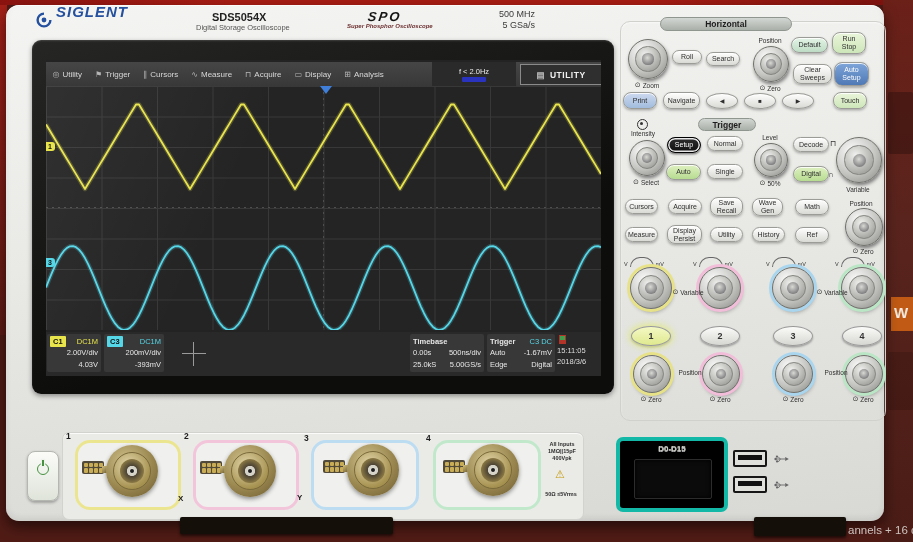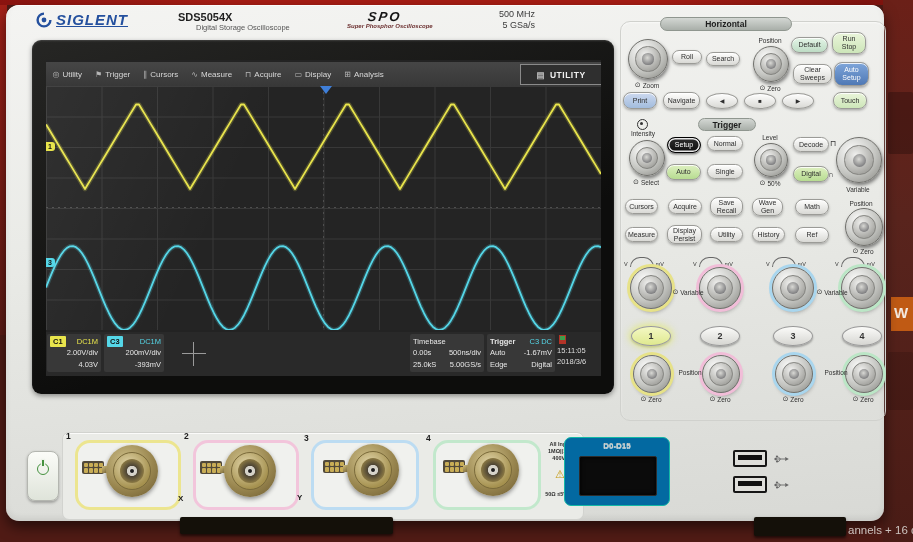--- a/index.html
+++ b/index.html
@@ -125,21 +125,21 @@
           box-shadow:0 2px 4px rgba(20,20,20,.45);}
   .barrel .m1{position:absolute;inset:7px;border-radius:50%;border:1px solid #7a6a3a;
           background:radial-gradient(circle at 40% 35%,#e4d8ae,#a5914f 72%);}
   .barrel .m2{position:absolute;inset:14px;border-radius:50%;
           background:radial-gradient(circle,#4a4234 30%,#8a7843 70%,#b5a266);}
   .barrel .pin{position:absolute;left:50%;top:50%;width:10px;height:10px;margin:-5px;border-radius:50%;
           background:#e8e6e0;box-shadow:inset 0 0 0 2.5px #d5d2c8;}
   .barrel .pin:after{content:"";position:absolute;inset:3px;border-radius:50%;background:#1e1e1e;}
   .allinp{position:absolute;font-size:5.5px;font-weight:bold;color:#2d2d2d;text-align:center;line-height:1.3;}
   .warn{position:absolute;font-size:11px;color:#c59a12;}
-  .digplate{left:564px;top:437px;width:104px;height:67px;background:#0369a1;border:1px solid #14b8a6;border-radius:7px;}
+  .digplate{left:616px;top:437px;width:104px;height:67px;background:#000000;border:4px solid #14b8a6;border-radius:7px;}
   .diglabel{position:absolute;width:100%;text-align:center;top:3px;font-size:8px;font-weight:bold;color:#cccdc7;
             text-shadow:0 1px 0 rgba(255,255,255,.7);}
   .digwin{position:absolute;left:14px;top:18px;width:76px;height:38px;background:#0b0b0b;border:1px solid #2c2c2c;border-radius:2px;
           box-shadow:inset 0 0 5px #000;}
   .usb{position:absolute;width:34px;height:17px;background:#161616;border-radius:2px;padding:2px;box-sizing:border-box;}
   .usb .in{position:relative;width:100%;height:100%;background:#dfdfdb;}
   .usb .in:after{content:"";position:absolute;left:3px;right:3px;top:3px;height:5px;background:#111;}
   .calrec{left:810px;top:437px;width:68px;height:66px;background:#dcdeda;border:1px solid #c4c6c2;border-radius:8px;
           box-shadow:inset 1px 2px 3px rgba(60,60,60,.25);}
   .callbl{position:absolute;font-size:8px;color:#555;font-weight:bold;}
@@ -158,22 +158,22 @@
   <div class="abs wblock">
       <span>W</span>
     </div>
 
   <div class="abs body"></div>
 
   <svg class="abs" style="left:36px;top:12px;" width="16" height="16" viewBox="0 0 20 20">
     <path d="M10 2 A8 8 0 1 0 18 10" stroke="#24509e" stroke-width="3" fill="none"></path>
     <circle cx="10" cy="10" r="3" fill="#24509e"></circle>
   </svg>
-  <span class="abs brand" style="left:56px;top:11px;text-decoration:underline;">SIGLENT</span>
-  <span class="abs model" style="left:178px;top:11px;">SDS5054X</span>
+  <span class="abs brand" style="left:56px;top:3px;">SIGLENT</span>
+  <span class="abs model" style="left:212px;top:11px;">SDS5054X</span>
   <span class="abs subtitle" style="left:196px;top:23px;">Digital Storage Oscilloscope</span>
   <span class="abs spo" style="left:368px;top:9px;">SPO</span>
   <span class="abs spo-sub" style="left:347px;top:23px;">Super Phosphor Oscilloscope</span>
   <div class="abs specs" style="left:455px;top:9px;width:80px;">
     <div>500 MHz</div>
     <div>5 GSa/s</div>
   </div>
 
   <div class="abs bezel"></div>
   <div class="abs screen">
@@ -200,20 +200,24 @@
         </div>
       <div class="mitem">
           <span class="micon">▭</span>
           <span>Display</span>
         </div>
       <div class="mitem">
           <span class="micon">⊞</span>
           <span>Analysis</span>
         </div>
     </div>
+    <div class="freqbox">
+      <span class="f">f &lt; 2.0Hz</span>
+      <span class="freqlink"></span>
+    </div>
     <div class="utilbtn">
       <span style="color:#bbb;">▤</span>
       <span>UTILITY</span>
     </div>
 
     <div class="abs grat"></div>
     <div class="abs axisv"></div>
     <div class="abs axish"></div>
     <svg id="wave-svg" class="abs" style="left:0;top:26px;" width="555" height="244">
         <polyline points="0,38.4 3,43.3 6,48.3 9,53.3 12,58.3 15,63.2 18,68.2 21,73.2 24,78.1 27,83.1 30,88.1 33,93.1 36,98.0 39,103.0 42,98.0 45,93.1 48,88.1 51,83.1 54,78.1 57,73.2 60,68.2 63,63.2 66,58.3 69,53.3 72,48.3 75,43.3 78,38.4 81,33.4 84,28.4 87,23.5 90,18.5 93,18.5 96,23.5 99,28.4 102,33.4 105,38.4 108,43.3 111,48.3 114,53.3 117,58.3 120,63.2 123,68.2 126,73.2 129,78.1 132,83.1 135,88.1 138,93.1 141,98.0 144,103.0 147,98.0 150,93.1 153,88.1 156,83.1 159,78.1 162,73.2 165,68.2 168,63.2 171,58.3 174,53.3 177,48.3 180,43.3 183,38.4 186,33.4 189,28.4 192,23.5 195,18.5 198,18.5 201,23.5 204,28.4 207,33.4 210,38.4 213,43.3 216,48.3 219,53.3 222,58.3 225,63.2 228,68.2 231,73.2 234,78.1 237,83.1 240,88.1 243,93.1 246,98.0 249,103.0 252,98.0 255,93.1 258,88.1 261,83.1 264,78.1 267,73.2 270,68.2 273,63.2 276,58.3 279,53.3 282,48.3 285,43.3 288,38.4 291,33.4 294,28.4 297,23.5 300,18.5 303,18.5 306,23.5 309,28.4 312,33.4 315,38.4 318,43.3 321,48.3 324,53.3 327,58.3 330,63.2 333,68.2 336,73.2 339,78.1 342,83.1 345,88.1 348,93.1 351,98.0 354,103.0 357,98.0 360,93.1 363,88.1 366,83.1 369,78.1 372,73.2 375,68.2 378,63.2 381,58.3 384,53.3 387,48.3 390,43.3 393,38.4 396,33.4 399,28.4 402,23.5 405,18.5 408,18.5 411,23.5 414,28.4 417,33.4 420,38.4 423,43.3 426,48.3 429,53.3 432,58.3 435,63.2 438,68.2 441,73.2 444,78.1 447,83.1 450,88.1 453,93.1 456,98.0 459,103.0 462,98.0 465,93.1 468,88.1 471,83.1 474,78.1 477,73.2 480,68.2 483,63.2 486,58.3 489,53.3 492,48.3 495,43.3 498,38.4 501,33.4 504,28.4 507,23.5 510,18.5 513,18.5 516,23.5 519,28.4 522,33.4 525,38.4 528,43.3 531,48.3 534,53.3 537,58.3 540,63.2 543,68.2 546,73.2 549,78.1 552,83.1 555,88.1" fill="none" stroke="#e8e44c" stroke-width="4.5" opacity="0.22" stroke-linejoin="round"></polyline>
@@ -247,21 +251,21 @@
         <div class="srow" style="justify-content:flex-end;">
             <span>200mV/div</span>
           </div>
         <div class="srow" style="justify-content:flex-end;">
             <span>-393mV</span>
           </div>
       </div>
       <div class="cross"></div>
       <div class="sbox" style="left:364px;top:2px;width:74px;height:38px;">
         <div class="srow">
-            <span style="font-weight:normal;">Timebase</span>
+            <span style="font-weight:bold;">Timebase</span>
           </div>
         <div class="srow">
             <span>0.00s</span>
             <span>500ns/div</span>
           </div>
         <div class="srow">
             <span>25.0kS</span>
             <span>5.00GS/s</span>
           </div>
       </div>

